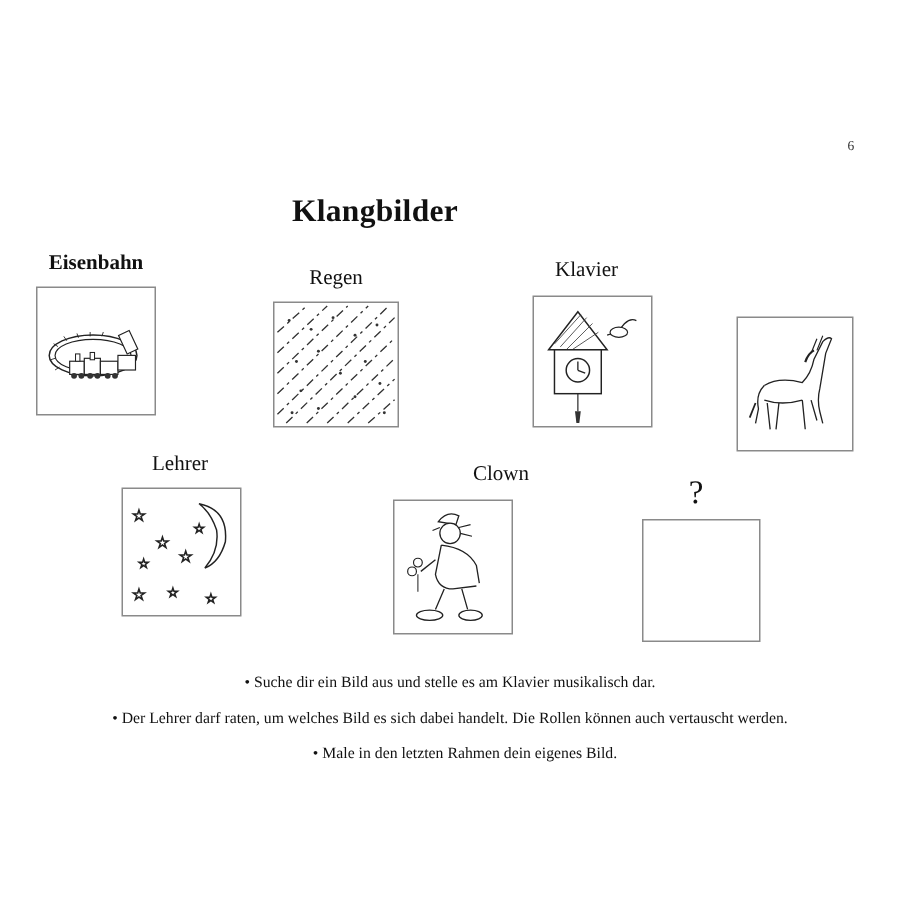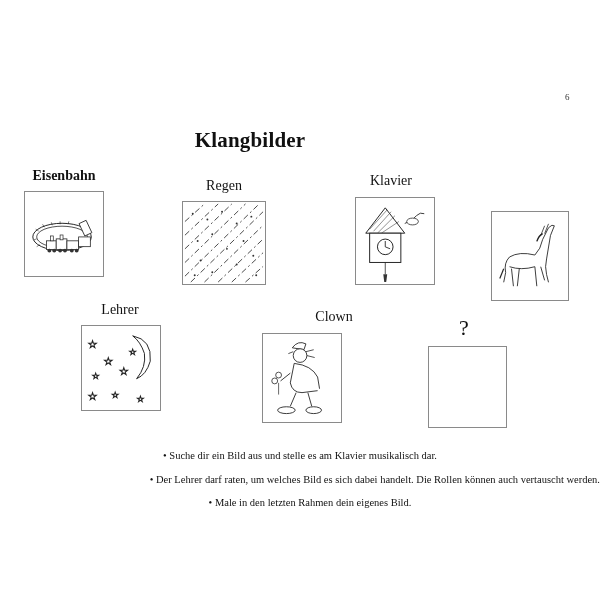--- a/index.html
+++ b/index.html
@@ -202,16 +202,16 @@
       <path d="M34,60 L28,74 M46,60 L50,74" fill="none" stroke="#222" stroke-width="0.9"></path>
       <ellipse cx="24" cy="78" rx="9" ry="3.5" fill="#fff" stroke="#222" stroke-width="0.9"></ellipse>
       <ellipse cx="52" cy="78" rx="8" ry="3.5" fill="#fff" stroke="#222" stroke-width="0.9"></ellipse>
     </svg>
   </div>
 
   <div class="question" style="left:464px; top:315px;">?</div>
   <div class="frame" style="left:428px; top:346px; width:79px; height:82px;"></div>
 
   <div class="instruction" style="top:450px;">• Suche dir ein Bild aus und stelle es am Klavier musikalisch dar.</div>
-  <div class="instruction" style="top:474px;text-align:right;">• Der Lehrer darf raten, um welches Bild es sich dabei handelt. Die Rollen können auch vertauscht werden.</div>
+  <div class="instruction" style="top:474px;">• Der Lehrer darf raten, um welches Bild es sich dabei handelt. Die Rollen können auch vertauscht werden.</div>
   <div class="instruction" style="top:497px;padding-left:10px;">• Male in den letzten Rahmen dein eigenes Bild.</div>
 
 </div>
 
 </body></html>

